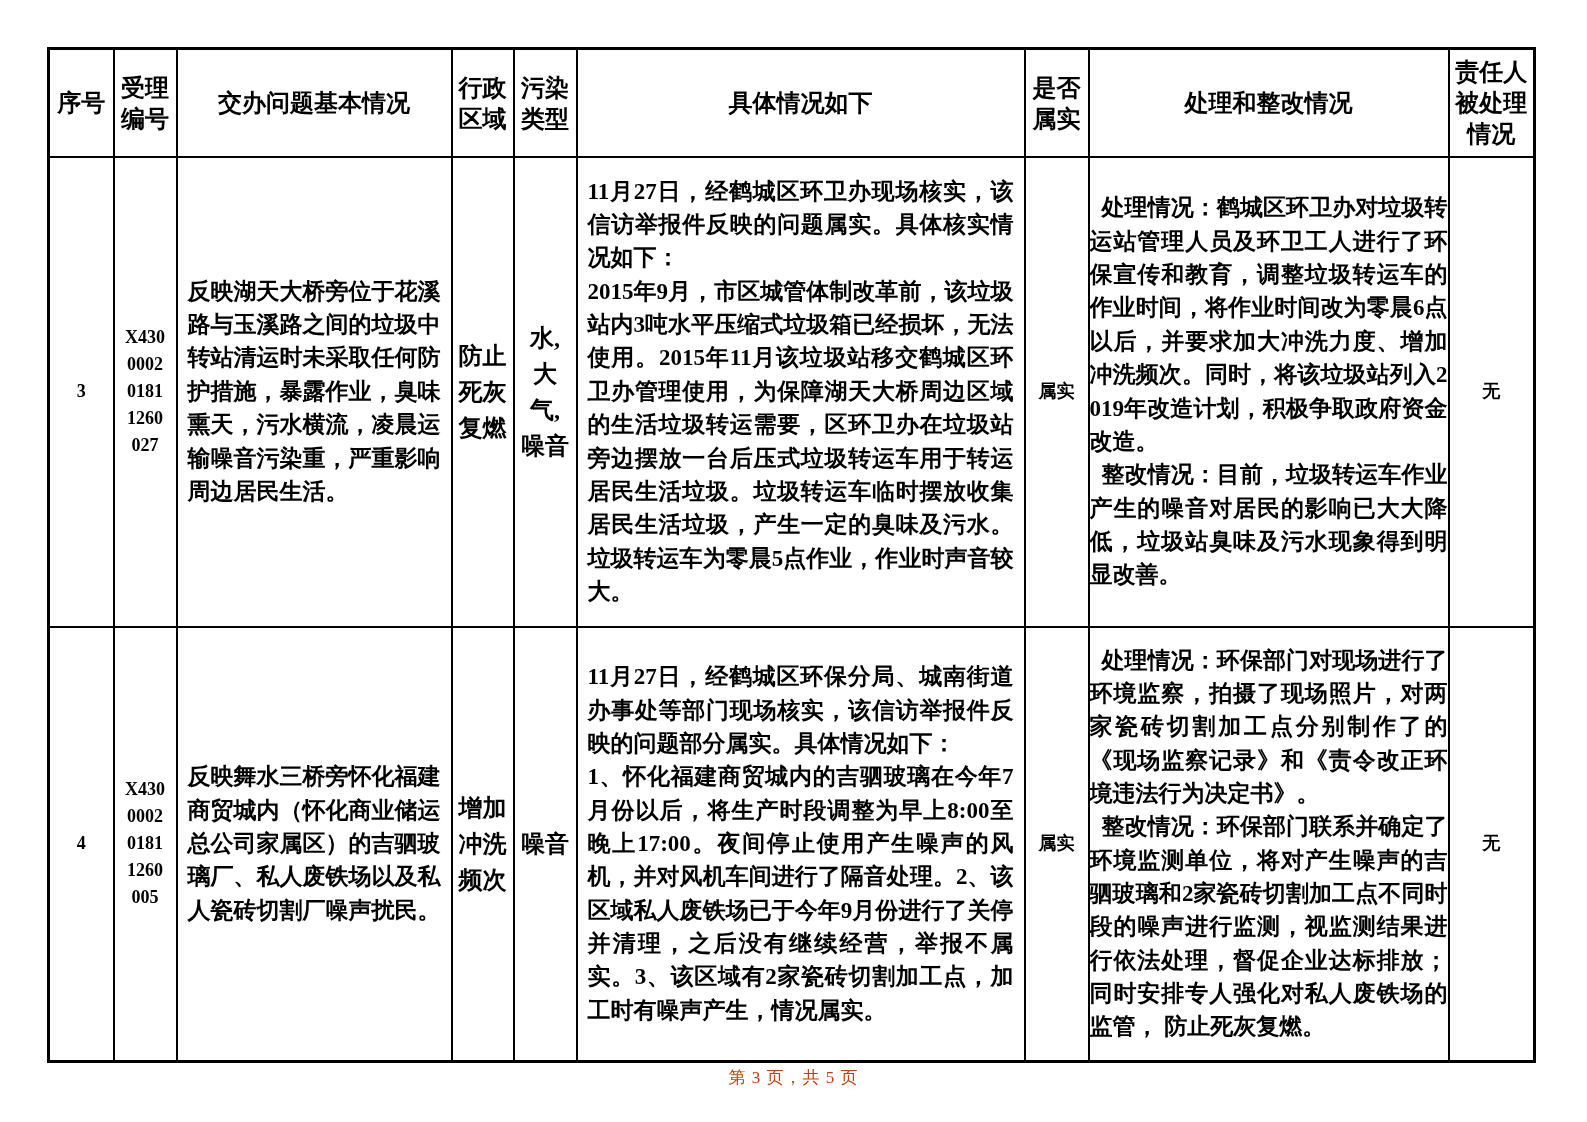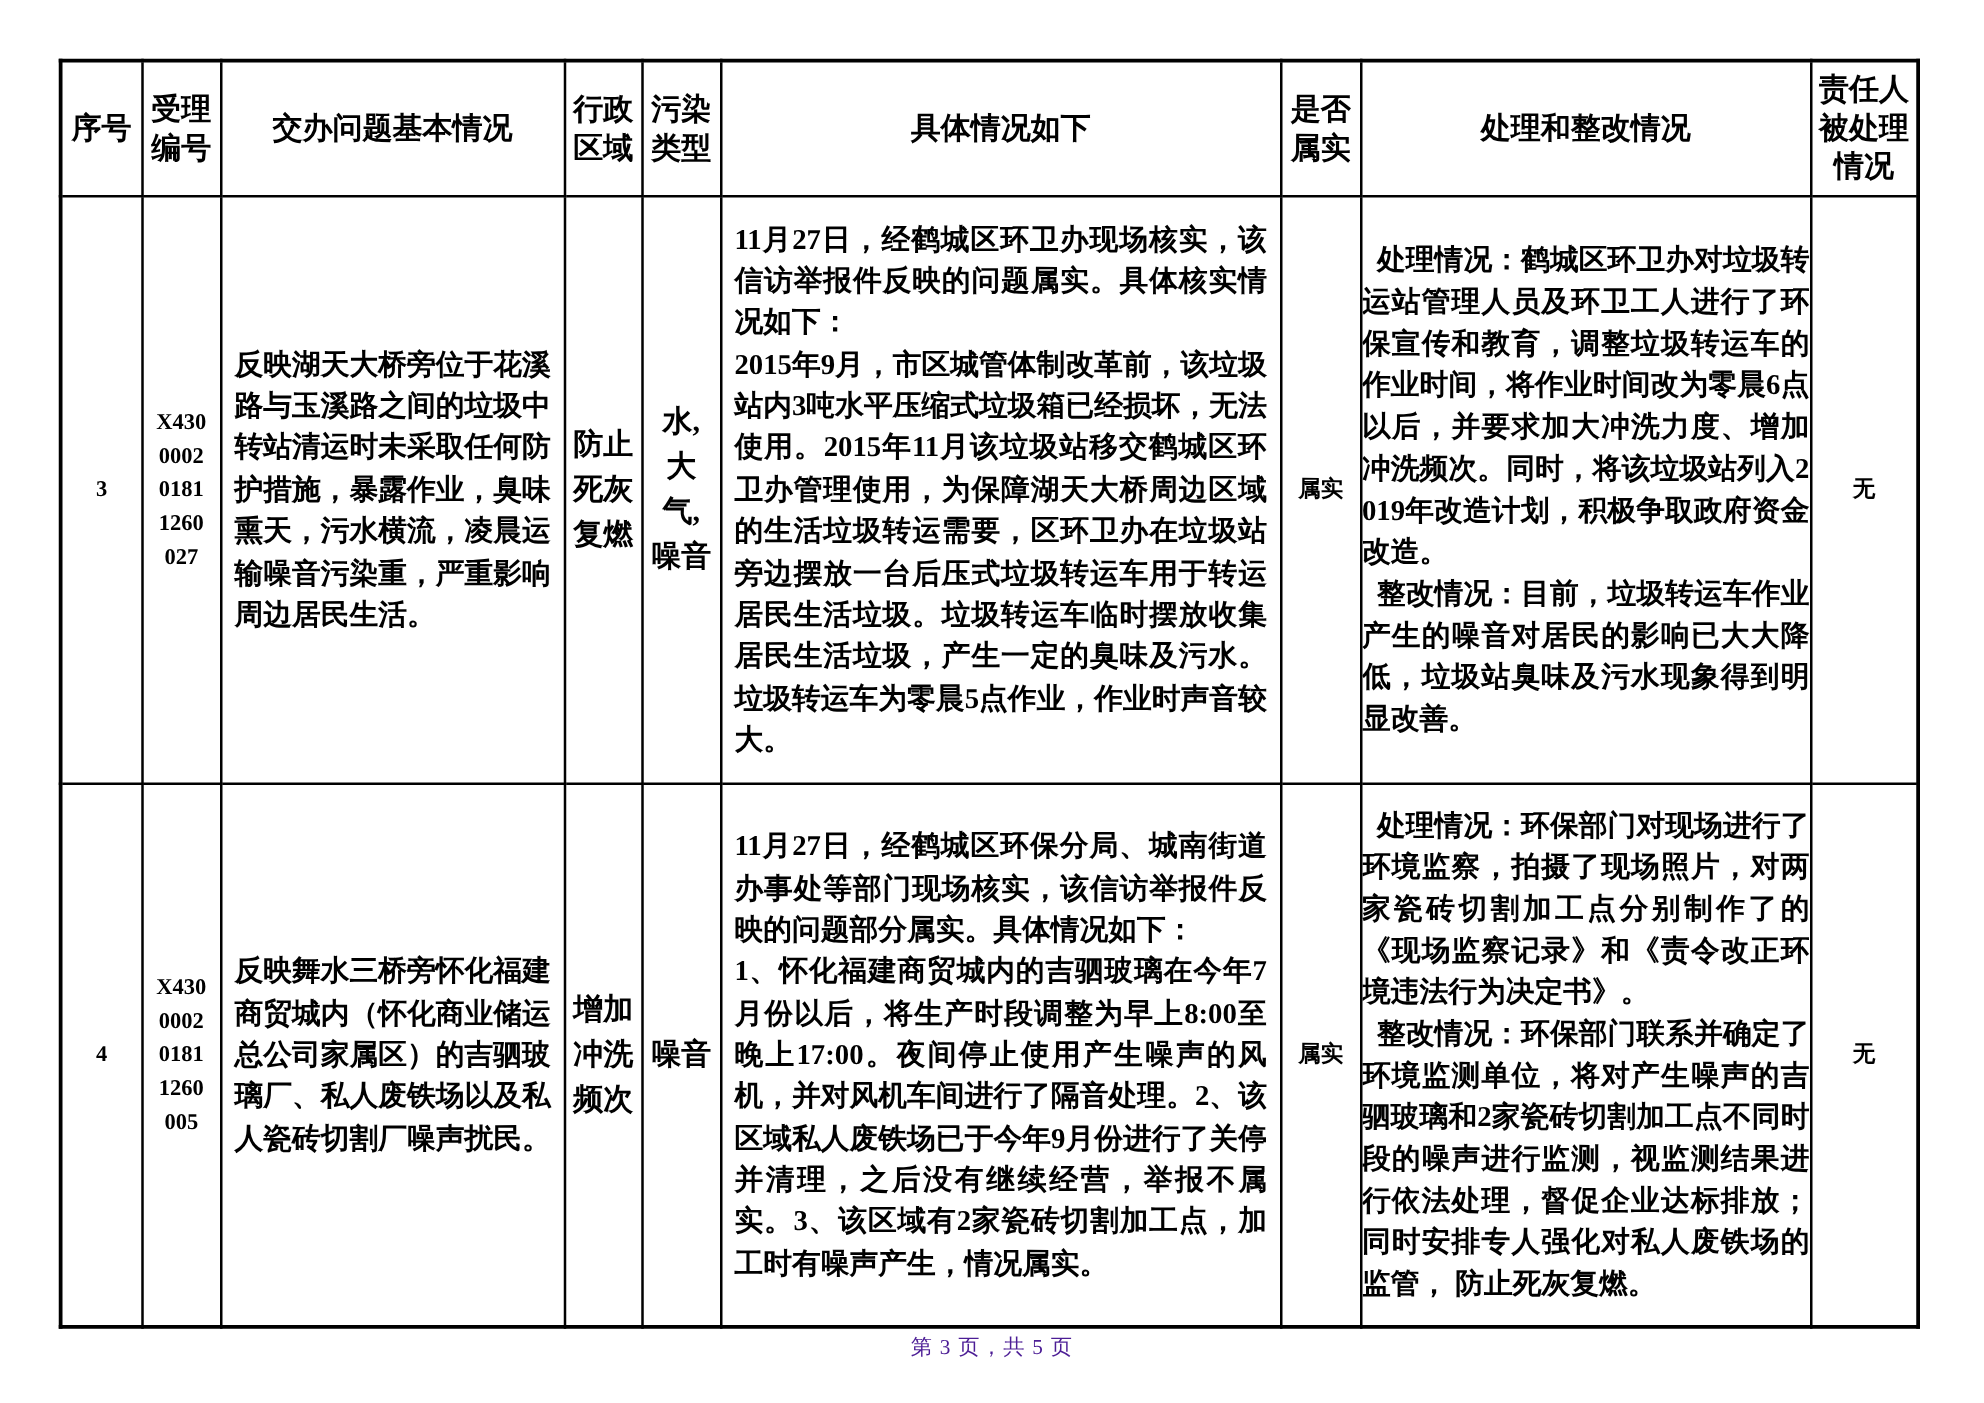--- a/index.html
+++ b/index.html
@@ -69,21 +69,21 @@
     padding-left:12px;
   }
   .handling-pad{padding:4px 10px;}
   .footer{
     position:absolute;
     left:0;top:1066px;width:100%;
     text-align:center;
     font-size:17px;
     letter-spacing:1px;
     font-family:"Liberation Serif", serif;
-    color:#4c1d95;
+    color:#c2410c;
   }
 </style>
 </head>
 <body>
 
 <div class="sheet">
 
   <table class="report">
     <colgroup>
       <col style="width:65px">

